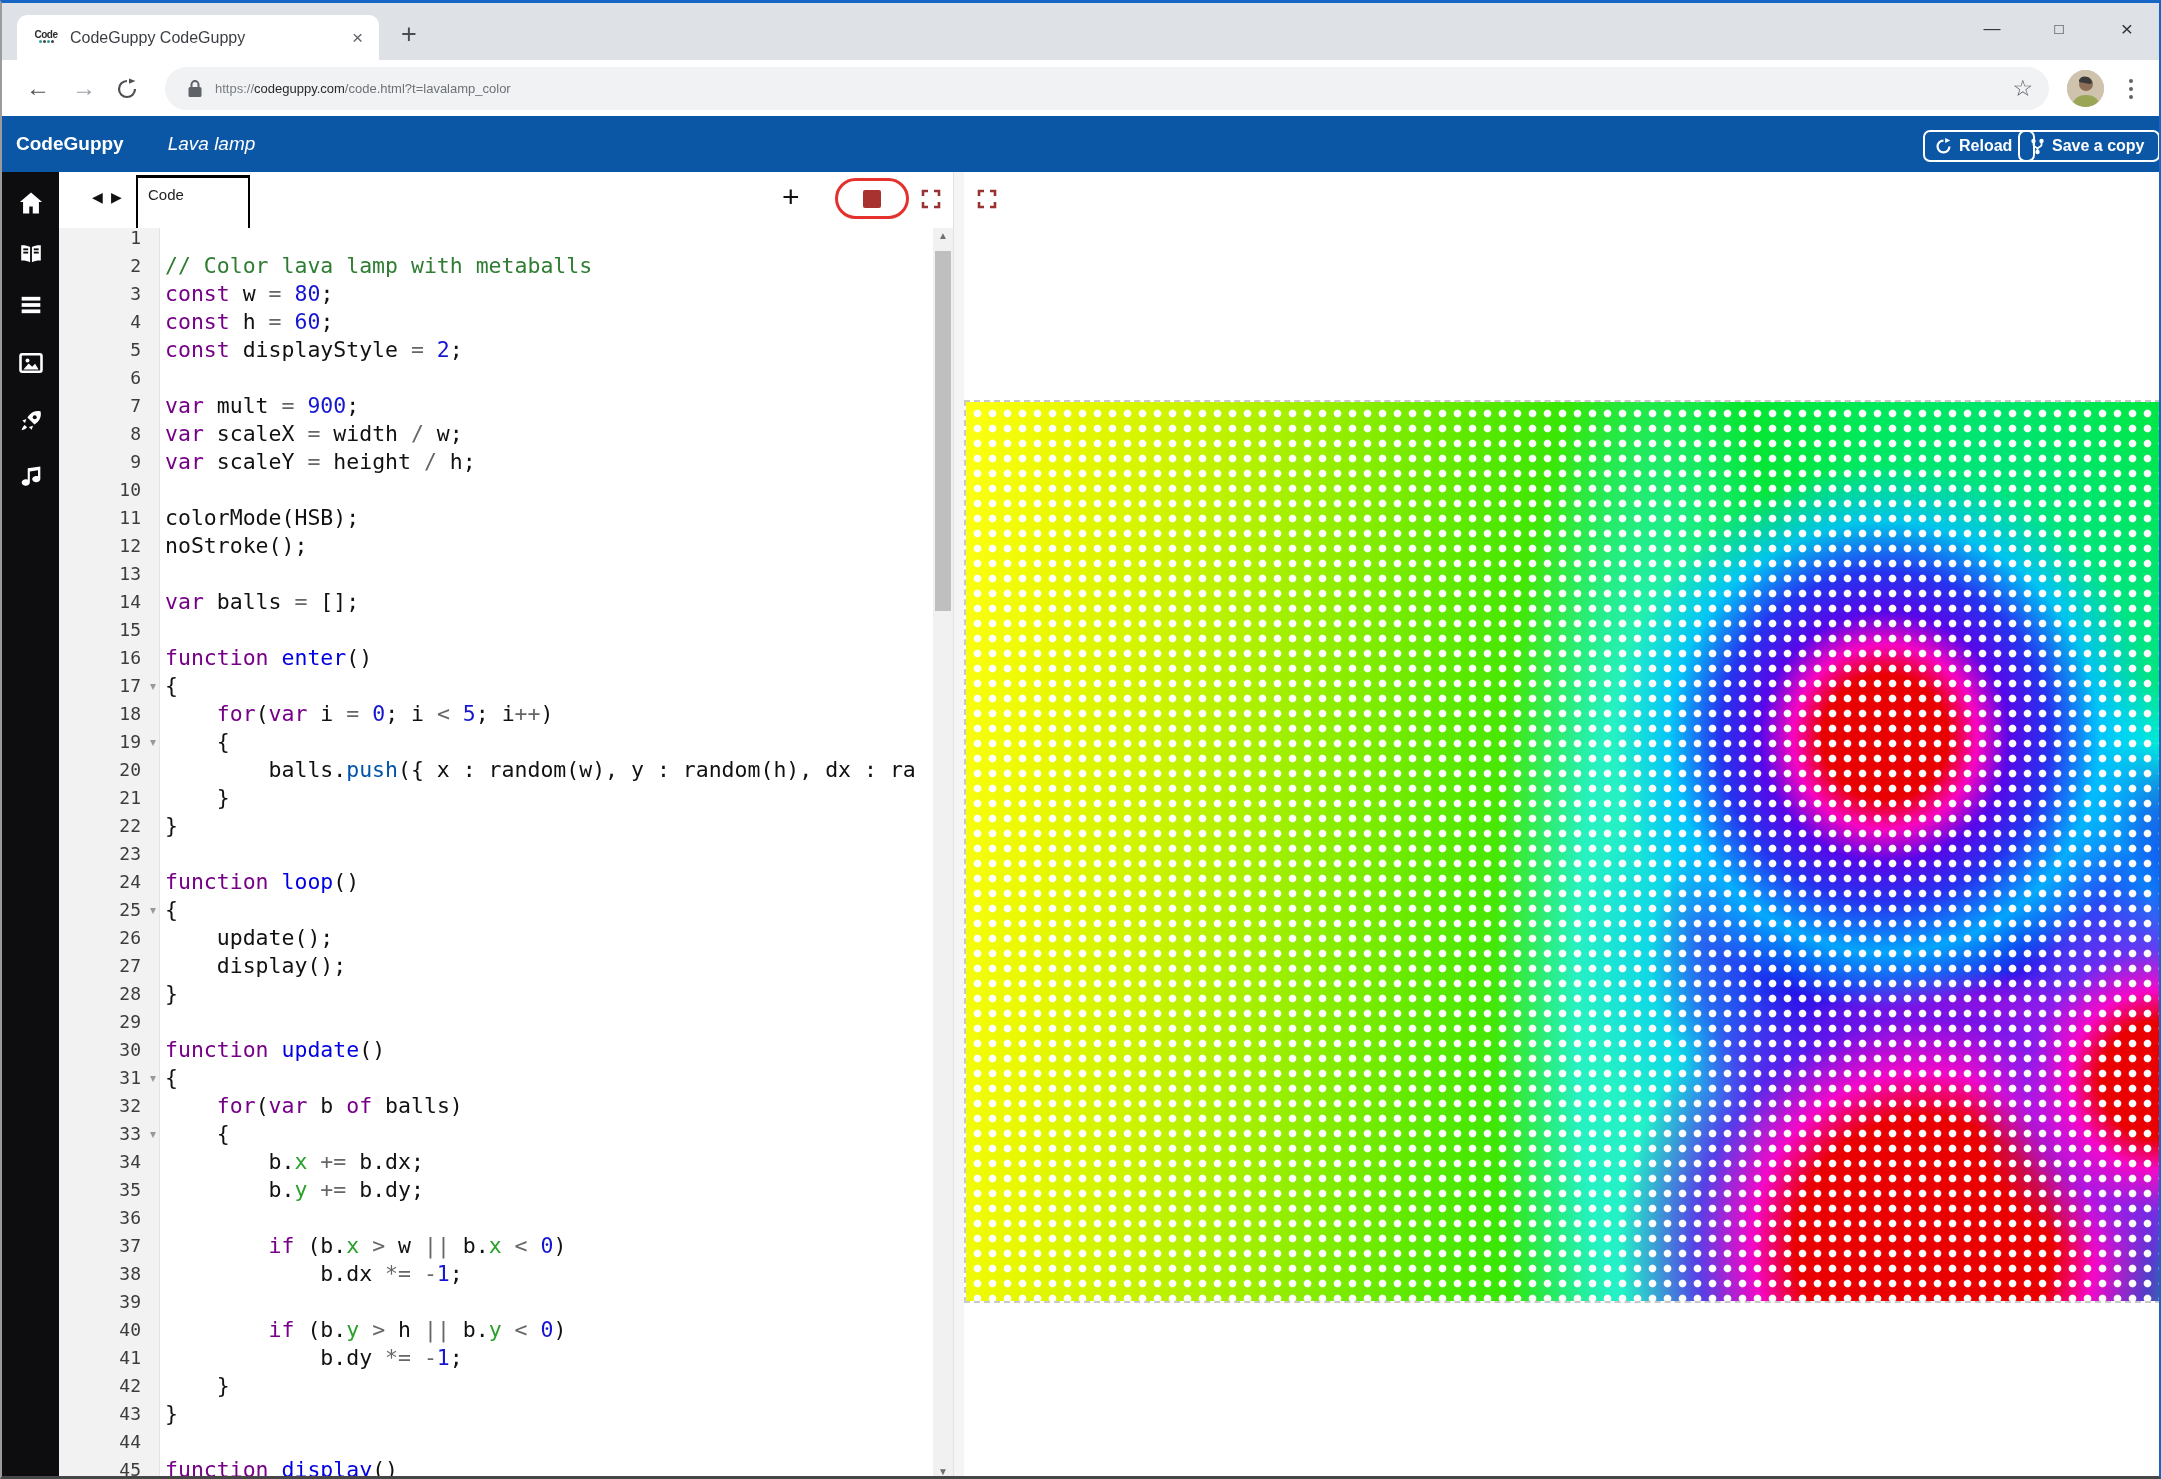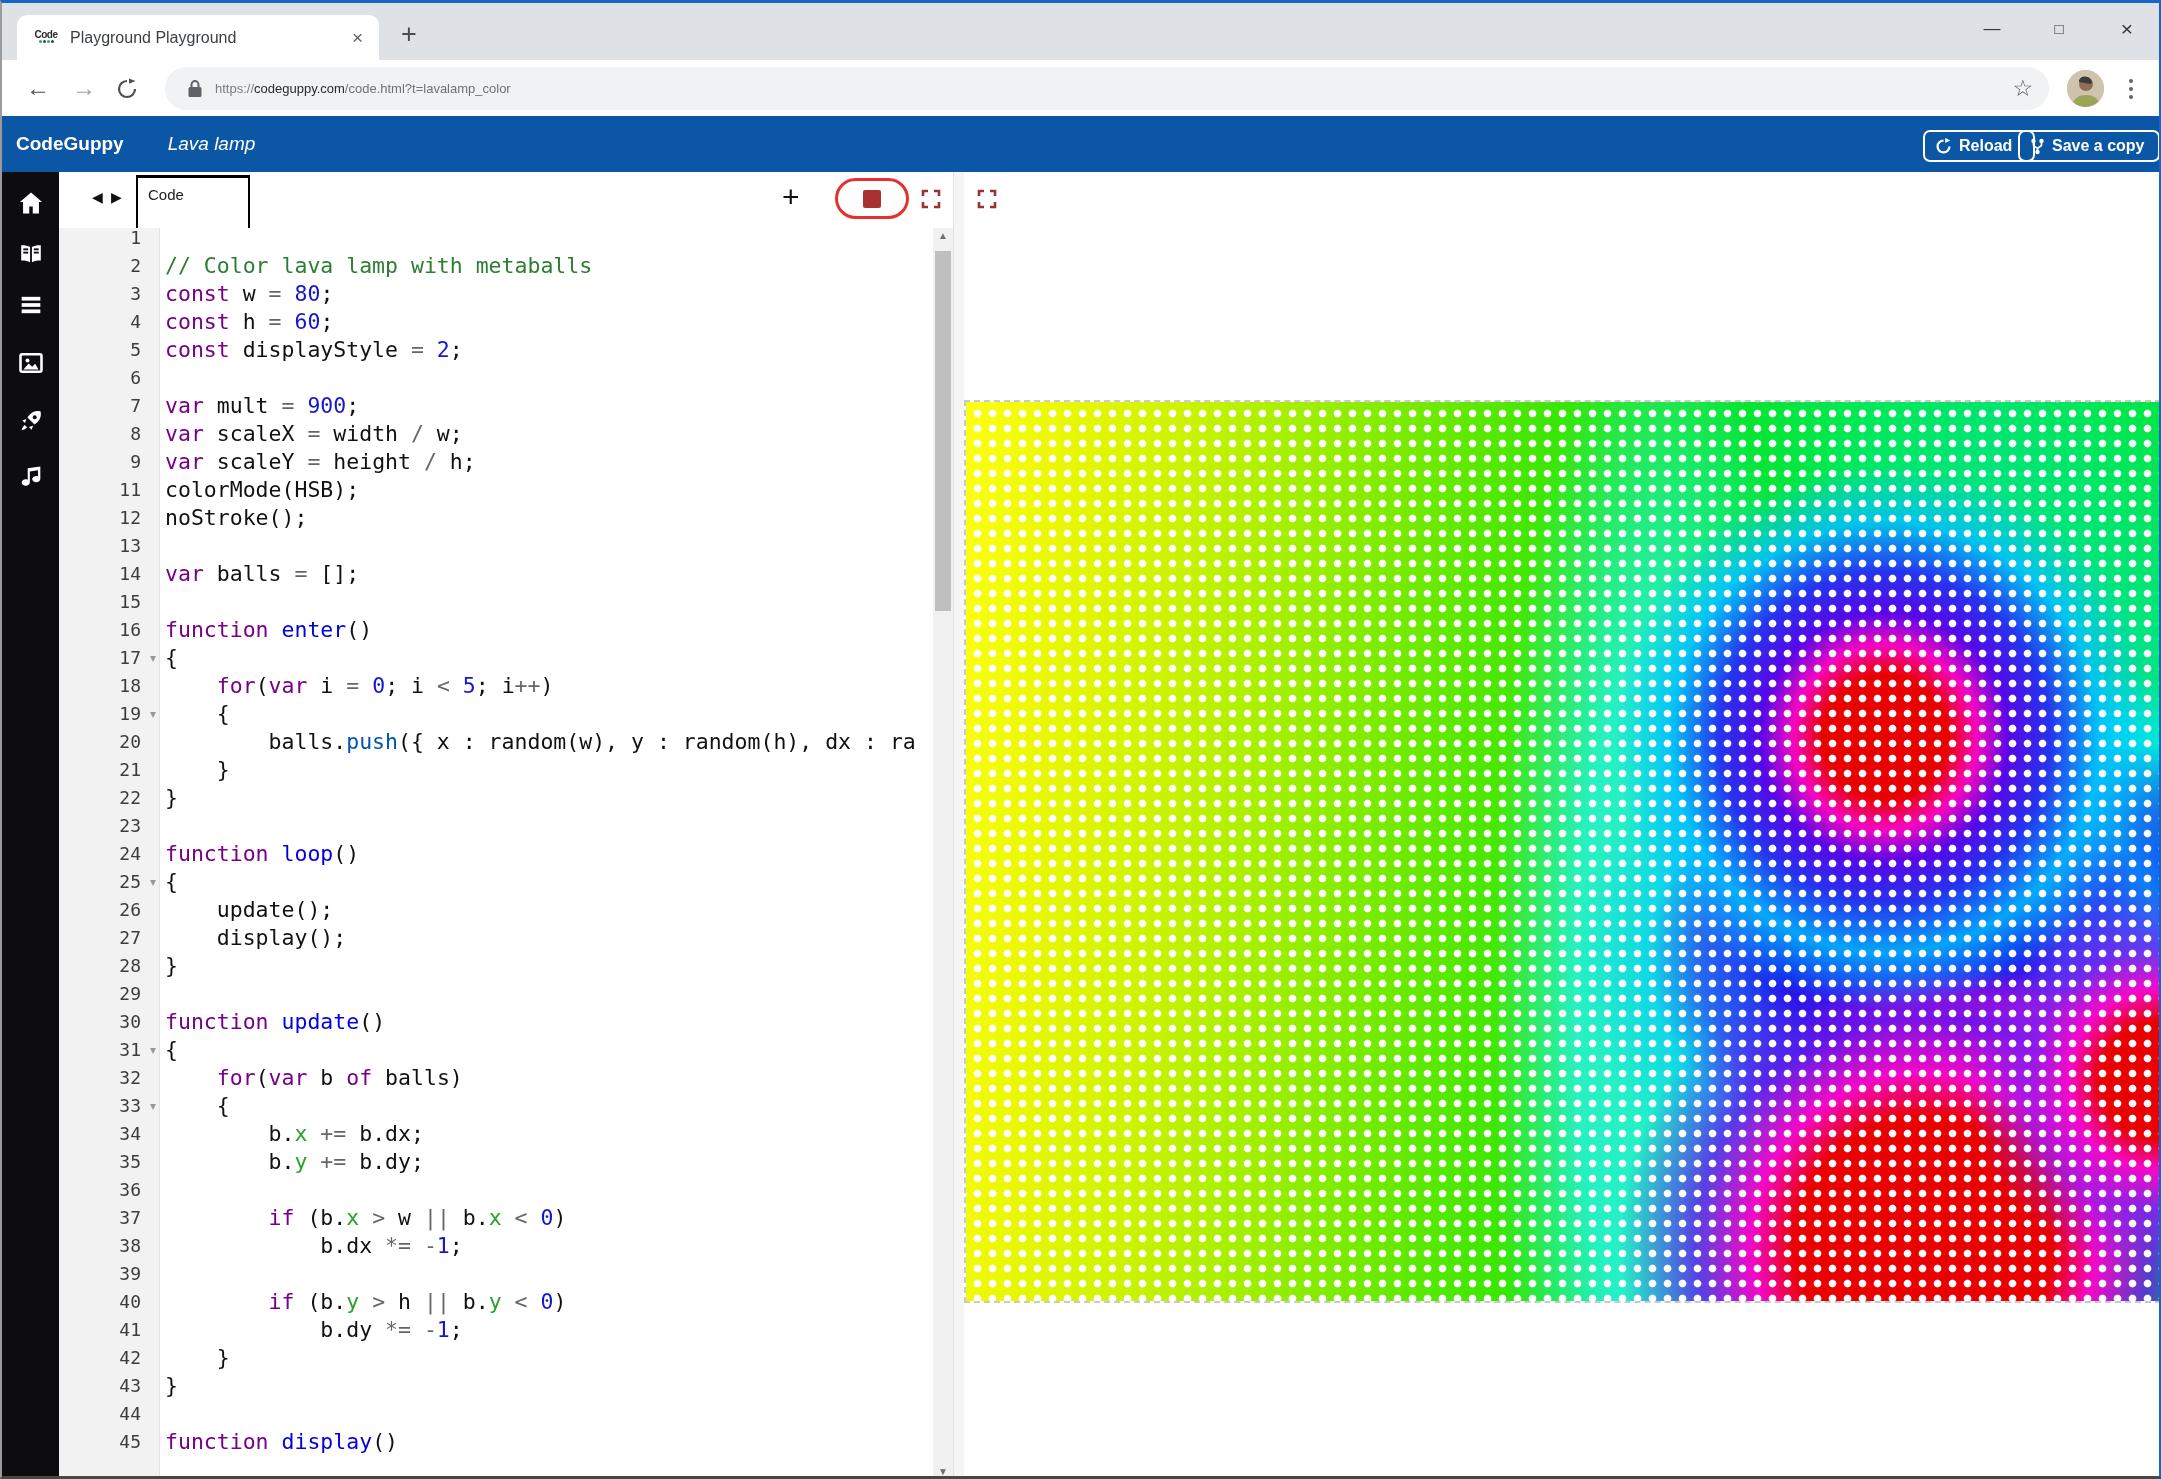--- a/index.html
+++ b/index.html
@@ -115,21 +115,21 @@
     <div id="tab" class="abs">
       <span id="favicon">
         <span class="fav-word">Code</span>
         <span class="fav-dots">
             <i></i>
             <i class="dark"></i>
             <i></i>
             <i class="dark"></i>
           </span>
       </span>
-      <span id="tab-title">Playground Playground</span>
+      <span id="tab-title">CodeGuppy CodeGuppy</span>
       <span id="tab-close">×</span>
     </div>
     <div id="new-tab" class="abs">+</div>
     <div id="win-min" class="abs winctl">—</div>
     <div id="win-max" class="abs winctl">□</div>
     <div id="win-close" class="abs winctl">×</div>
   </div>
 
   <div id="toolbar" class="abs">
     <div id="nav-back" class="abs navbtn">←</div>
@@ -248,20 +248,21 @@
     <div id="code-lines">
         <div class="cm-row"><span class="cm-gut">1</span><span class="cm-fold"></span><span class="cm-text"></span></div>
         <div class="cm-row"><span class="cm-gut">2</span><span class="cm-fold"></span><span class="cm-text"><i class="tk-com">// Color lava lamp with metaballs</i></span></div>
         <div class="cm-row"><span class="cm-gut">3</span><span class="cm-fold"></span><span class="cm-text"><i class="tk-kw">const</i> w <i class="tk-op">=</i> <i class="tk-num">80</i>;</span></div>
         <div class="cm-row"><span class="cm-gut">4</span><span class="cm-fold"></span><span class="cm-text"><i class="tk-kw">const</i> h <i class="tk-op">=</i> <i class="tk-num">60</i>;</span></div>
         <div class="cm-row"><span class="cm-gut">5</span><span class="cm-fold"></span><span class="cm-text"><i class="tk-kw">const</i> displayStyle <i class="tk-op">=</i> <i class="tk-num">2</i>;</span></div>
         <div class="cm-row"><span class="cm-gut">6</span><span class="cm-fold"></span><span class="cm-text"></span></div>
         <div class="cm-row"><span class="cm-gut">7</span><span class="cm-fold"></span><span class="cm-text"><i class="tk-kw">var</i> mult <i class="tk-op">=</i> <i class="tk-num">900</i>;</span></div>
         <div class="cm-row"><span class="cm-gut">8</span><span class="cm-fold"></span><span class="cm-text"><i class="tk-kw">var</i> scaleX <i class="tk-op">=</i> width <i class="tk-op">/</i> w;</span></div>
         <div class="cm-row"><span class="cm-gut">9</span><span class="cm-fold"></span><span class="cm-text"><i class="tk-kw">var</i> scaleY <i class="tk-op">=</i> height <i class="tk-op">/</i> h;</span></div>
+        <div class="cm-row"><span class="cm-gut">10</span><span class="cm-fold"></span><span class="cm-text"></span></div>
         <div class="cm-row"><span class="cm-gut">11</span><span class="cm-fold"></span><span class="cm-text">colorMode(HSB);</span></div>
         <div class="cm-row"><span class="cm-gut">12</span><span class="cm-fold"></span><span class="cm-text">noStroke();</span></div>
         <div class="cm-row"><span class="cm-gut">13</span><span class="cm-fold"></span><span class="cm-text"></span></div>
         <div class="cm-row"><span class="cm-gut">14</span><span class="cm-fold"></span><span class="cm-text"><i class="tk-kw">var</i> balls <i class="tk-op">=</i> [];</span></div>
         <div class="cm-row"><span class="cm-gut">15</span><span class="cm-fold"></span><span class="cm-text"></span></div>
         <div class="cm-row"><span class="cm-gut">16</span><span class="cm-fold"></span><span class="cm-text"><i class="tk-kw">function</i> <i class="tk-def">enter</i>()</span></div>
         <div class="cm-row"><span class="cm-gut">17</span><span class="cm-fold">▾</span><span class="cm-text">{</span></div>
         <div class="cm-row"><span class="cm-gut">18</span><span class="cm-fold"></span><span class="cm-text">    <i class="tk-kw">for</i>(<i class="tk-kw">var</i> i <i class="tk-op">=</i> <i class="tk-num">0</i>; i <i class="tk-op">&lt;</i> <i class="tk-num">5</i>; i<i class="tk-op">++</i>)</span></div>
         <div class="cm-row"><span class="cm-gut">19</span><span class="cm-fold">▾</span><span class="cm-text">    {</span></div>
         <div class="cm-row"><span class="cm-gut">20</span><span class="cm-fold"></span><span class="cm-text">        balls.<i class="tk-prop">push</i>({ x : random(w), y : random(h), dx : ra</span></div>

